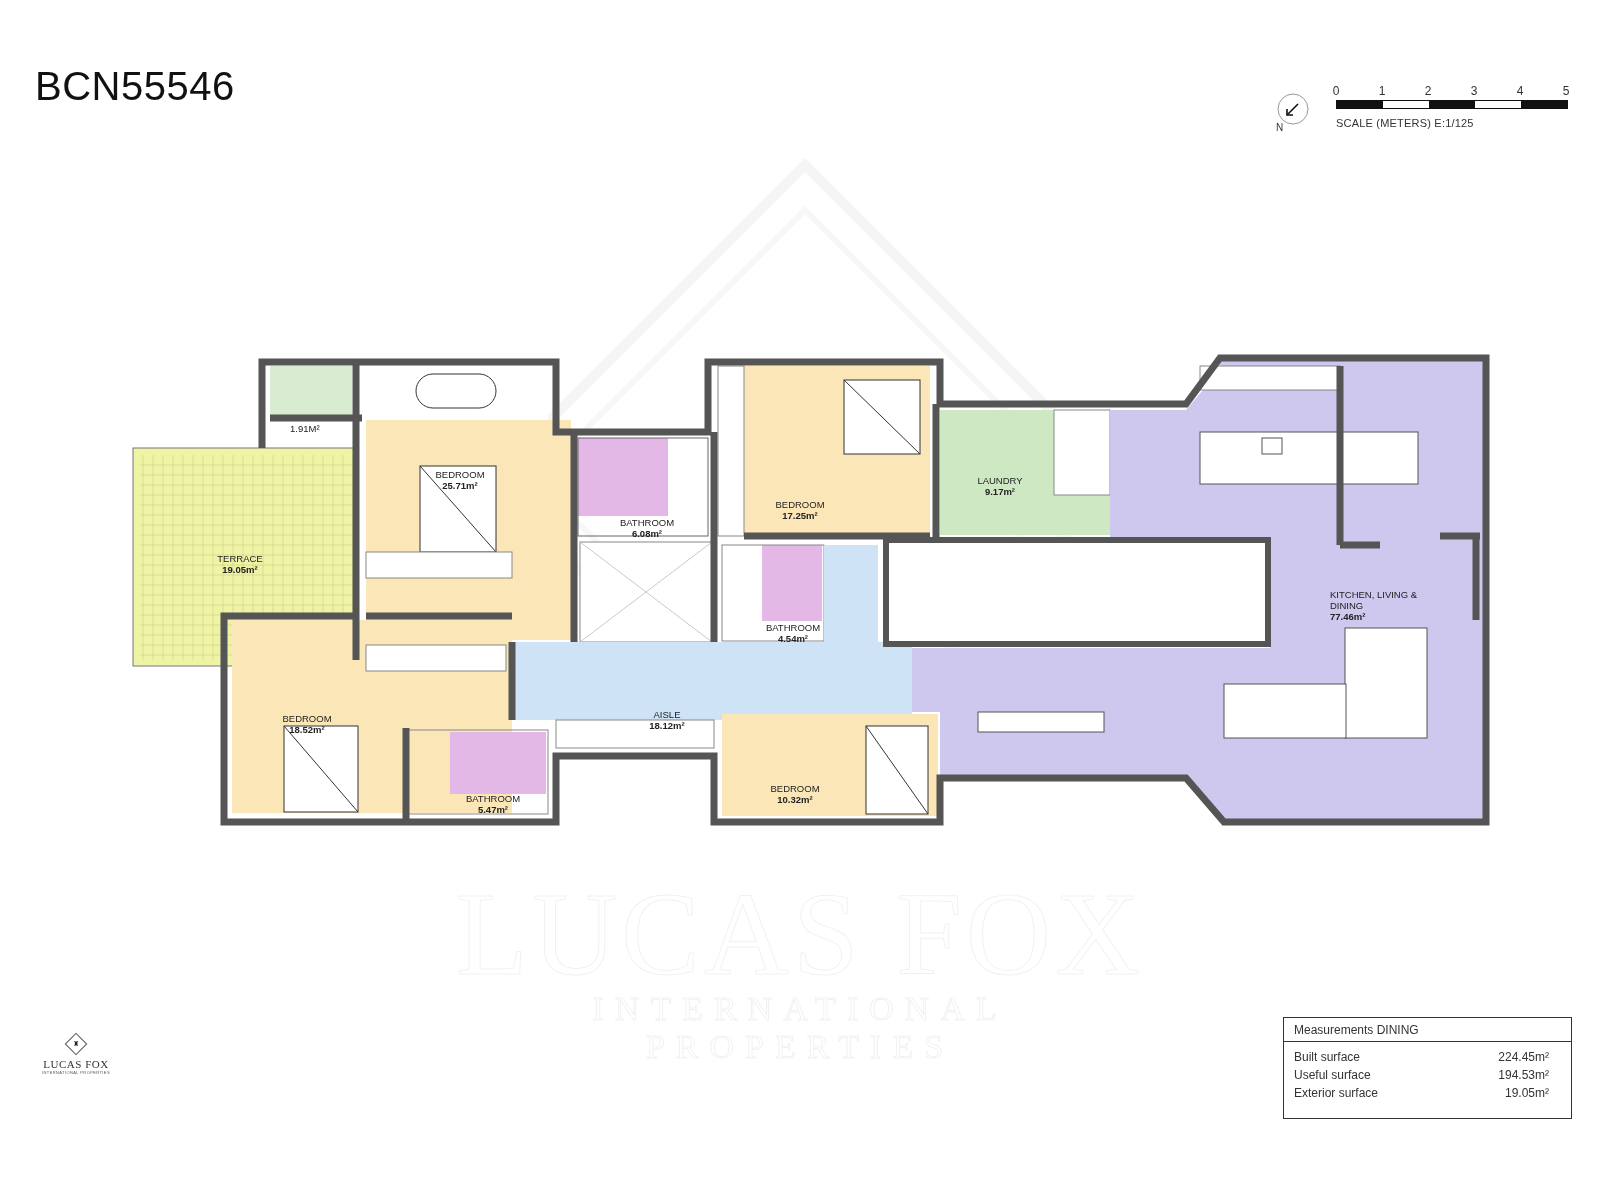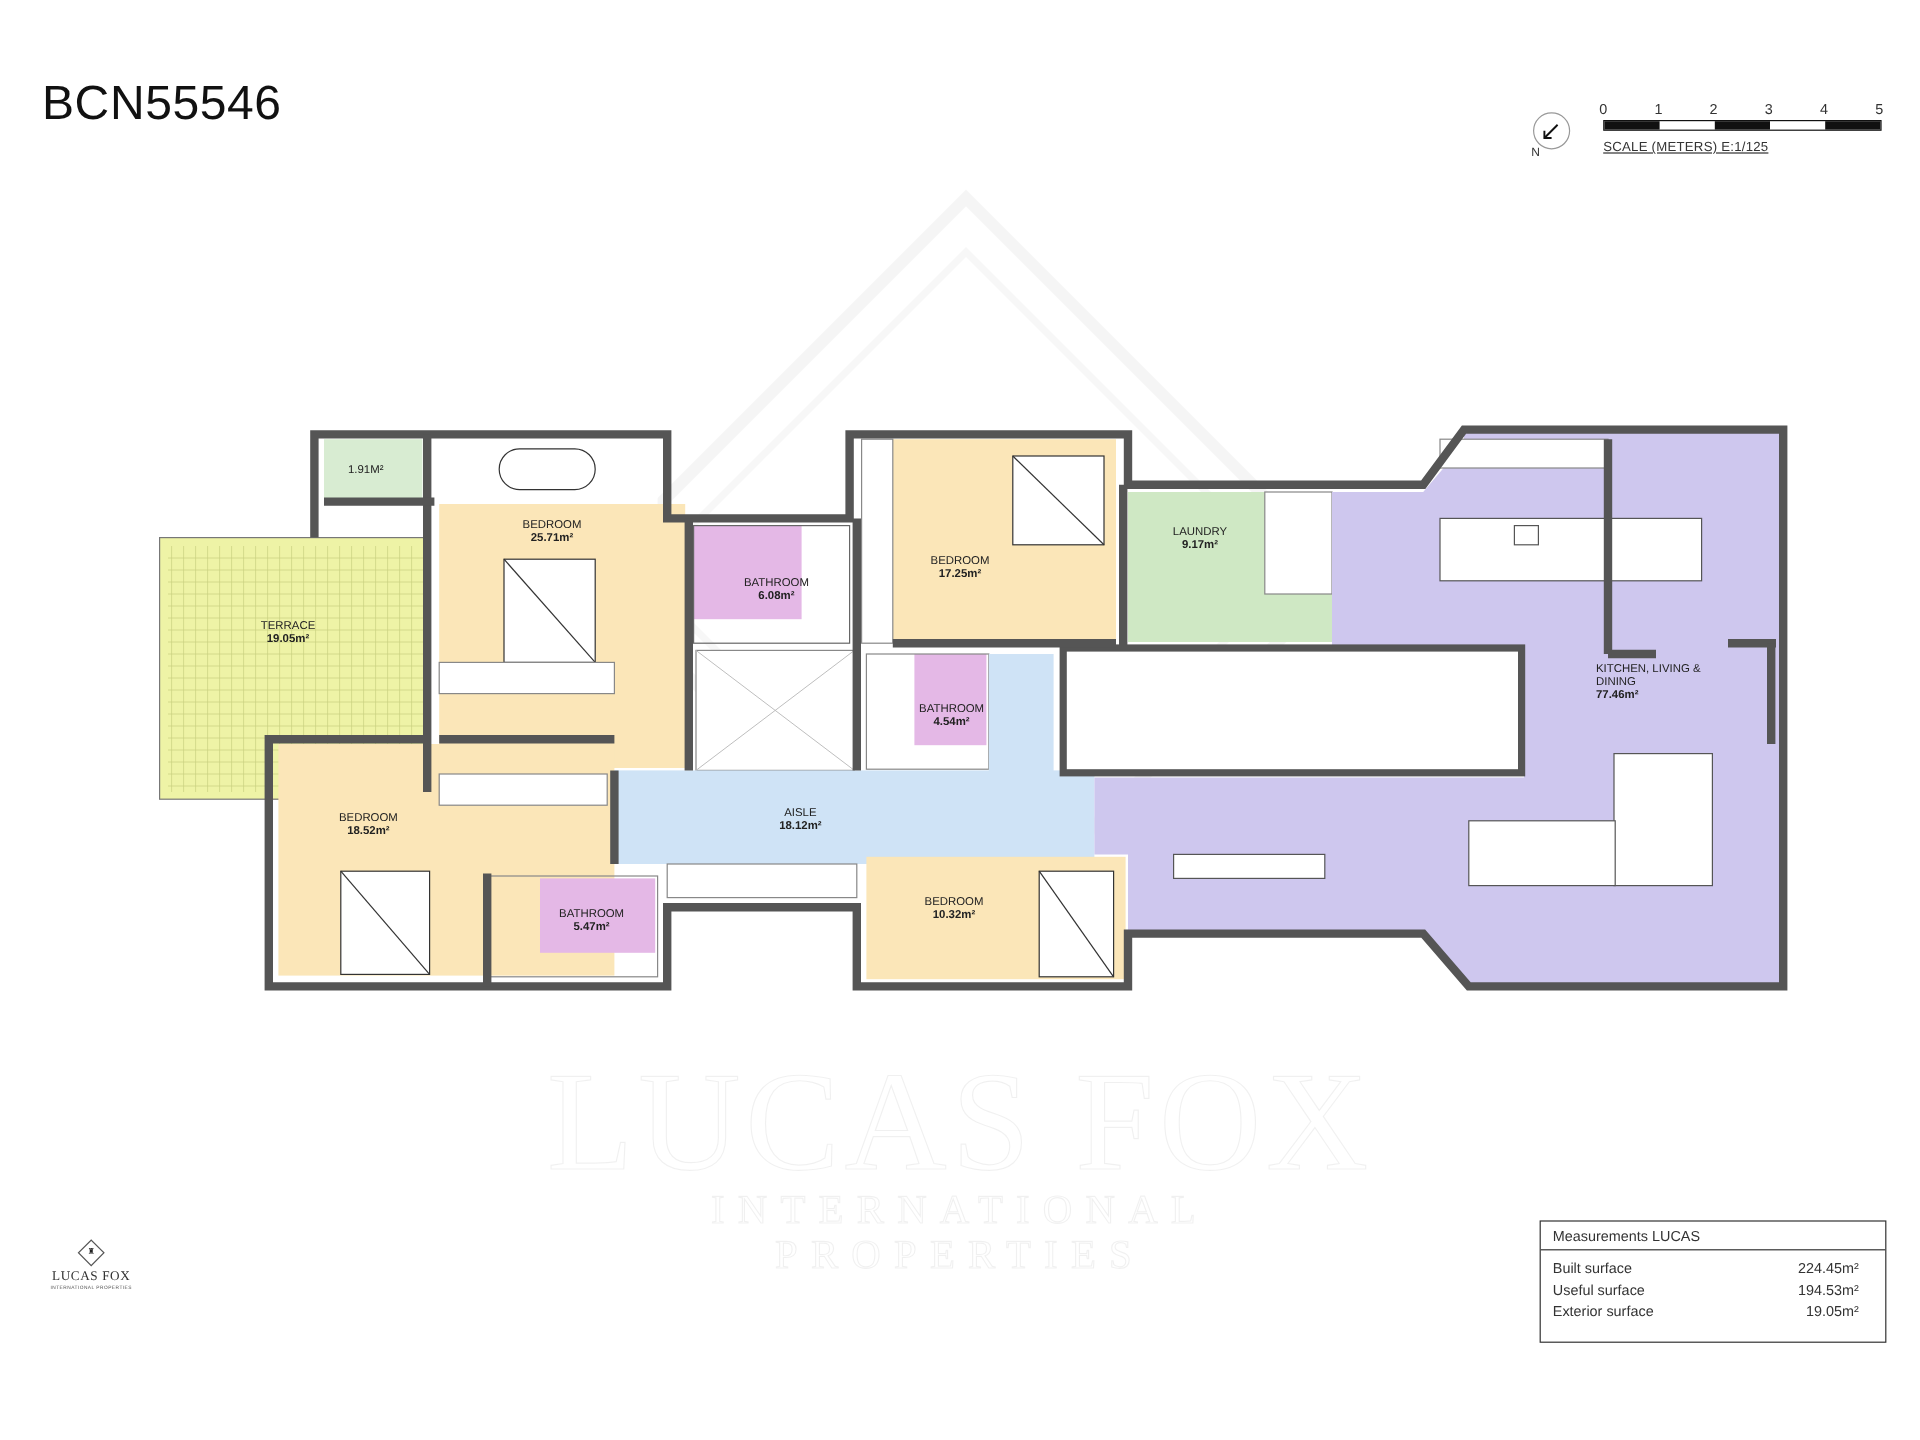--- a/index.html
+++ b/index.html
@@ -5,23 +5,23 @@
   html,body{margin:0;padding:0;background:#fff;}
   body{width:1600px;height:1200px;position:relative;overflow:hidden;font-family:"Liberation Sans",sans-serif;color:#222;}
   .title{position:absolute;left:35px;top:64px;font-size:40px;letter-spacing:0.5px;color:#111;}
   .compass{position:absolute;left:1276px;top:92px;width:34px;height:34px;}
   .scale{position:absolute;left:1336px;top:84px;width:232px;height:50px;}
   .scale-ticks{position:relative;height:14px;font-size:12px;color:#333;}
   .scale-ticks span{position:absolute;top:0;transform:translateX(-50%);}
   .scale-bar{display:flex;height:7px;border:1px solid #111;width:230px;margin-top:2px;}
   .scale-bar div{flex:1;}
   .scale-bar .b{background:#111;}
-  .scale-label{font-size:11px;color:#333;margin-top:8px;letter-spacing:0.2px;text-decoration:underline;}
+  .scale-label{font-size:11px;color:#333;margin-top:8px;letter-spacing:0.2px;}
   .plan{position:absolute;left:0;top:0;width:1600px;height:1200px;}
-  .room-label{position:absolute;font-size:9.5px;text-align:center;color:#222;line-height:11px;text-transform:uppercase;}
+  .room-label{position:absolute;font-size:9.5px;text-align:center;color:#222;line-height:11px;text-transform:uppercase;margin-top:37px;}
   .room-label .a{text-transform:none;font-weight:bold;}
   .meas{position:absolute;left:1283px;top:1017px;width:287px;height:100px;border:1px solid #333;font-size:12px;color:#333;}
   .meas .h{padding:5px 10px 4px 10px;border-bottom:1px solid #333;}
   .meas .row{display:flex;justify-content:space-between;padding:2px 22px 2px 10px;}
   .meas .rows{padding-top:6px;}
   .disc{position:absolute;left:38px;top:1090px;font-size:12.5px;color:#333;line-height:17px;}
   .logo{position:absolute;left:38px;top:1036px;width:76px;text-align:center;}
   .logo .mark{width:14px;height:14px;border:1px solid #555;transform:rotate(45deg);margin:0 auto 6px;font-size:7px;line-height:14px;}
   .logo .mark span{display:inline-block;transform:rotate(-45deg);}
   .logo .name{font-family:"Liberation Serif",serif;font-size:11px;letter-spacing:0.5px;color:#333;}
@@ -201,21 +201,21 @@
 <div class="logo">
   <div class="mark"><span>♜</span></div>
   <div class="name">LUCAS FOX</div>
   <div class="sub">INTERNATIONAL PROPERTIES</div>
 </div>
 
 <div class="disc">
 </div>
 
 <div class="meas">
-  <div class="h">Measurements LUCAS</div>
+  <div class="h">Measurements DINING</div>
   <div class="rows">
     <div class="row">
         <span>Built surface</span>
         <span>224.45m²</span>
       </div>
     <div class="row">
         <span>Useful surface</span>
         <span>194.53m²</span>
       </div>
     <div class="row">

